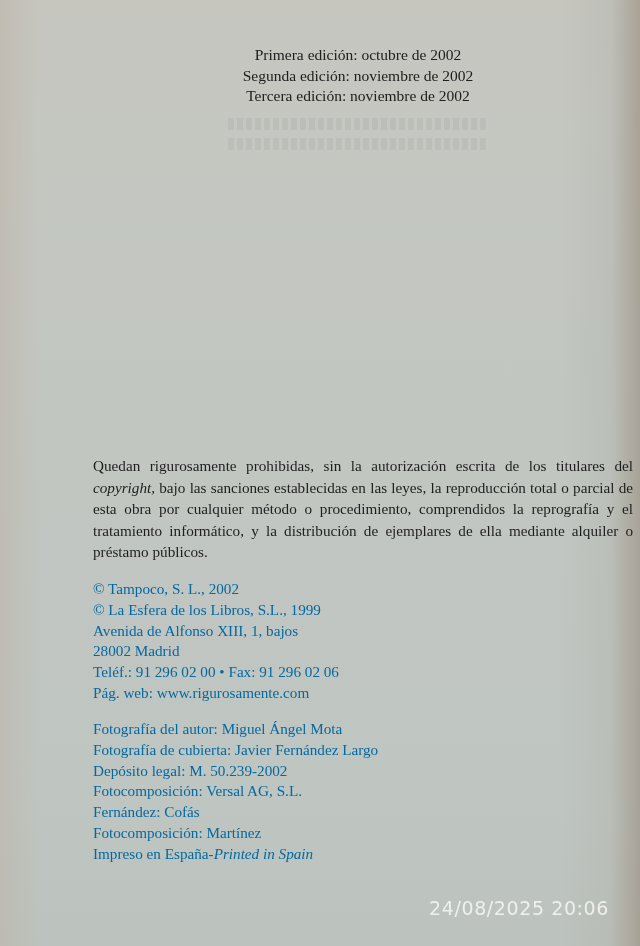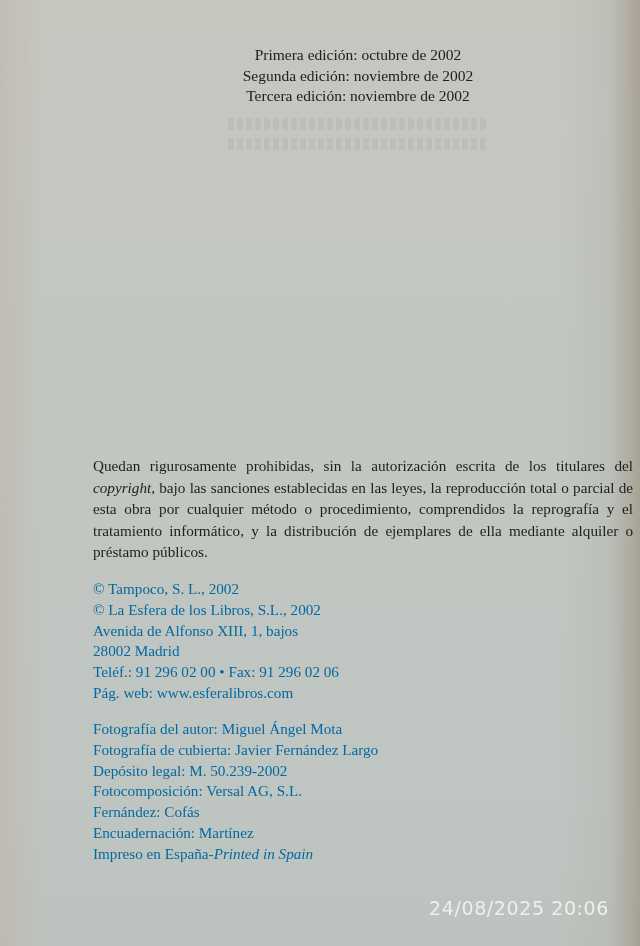--- a/index.html
+++ b/index.html
@@ -94,32 +94,32 @@
   </div>
 
   <div class="ghost-text"></div>
 
   <div class="legal">
     <p><span>Quedan rigurosamente prohibidas, sin la autorización escrita de los titulares del </span><em>copyright,</em><span> bajo las sanciones establecidas en las leyes, la reproducción total o parcial de esta obra por cualquier método o procedimiento, comprendidos la reprografía y el tratamiento informático, y la distribución de ejemplares de ella mediante alquiler o préstamo públicos.</span></p>
   </div>
 
   <div class="block copyright">
     <div>© Tampoco, S. L., 2002</div>
-    <div>© La Esfera de los Libros, S.L., 2002</div>
+    <div>© La Esfera de los Libros, S.L., 1999</div>
     <div>Avenida de Alfonso XIII, 1, bajos</div>
     <div>28002 Madrid</div>
     <div>Teléf.: 91 296 02 00 • Fax: 91 296 02 06</div>
-    <div>Pág. web: www.esferalibros.com</div>
+    <div>Pág. web: www.rigurosamente.com</div>
   </div>
 
   <div class="block credits">
     <div>Fotografía del autor: Miguel Ángel Mota</div>
     <div>Fotografía de cubierta: Javier Fernández Largo</div>
     <div>Depósito legal: M. 50.239-2002</div>
     <div>Fotocomposición: Versal AG, S.L.</div>
     <div>Fernández: Cofás</div>
-    <div>Encuadernación: Martínez</div>
+    <div>Fotocomposición: Martínez</div>
     <div><span>Impreso en España-</span><span class="it">Printed in Spain</span></div>
   </div>
 
   <div class="timestamp">24/08/2025 20:06</div>
 
 </div>
 
 </body></html>

